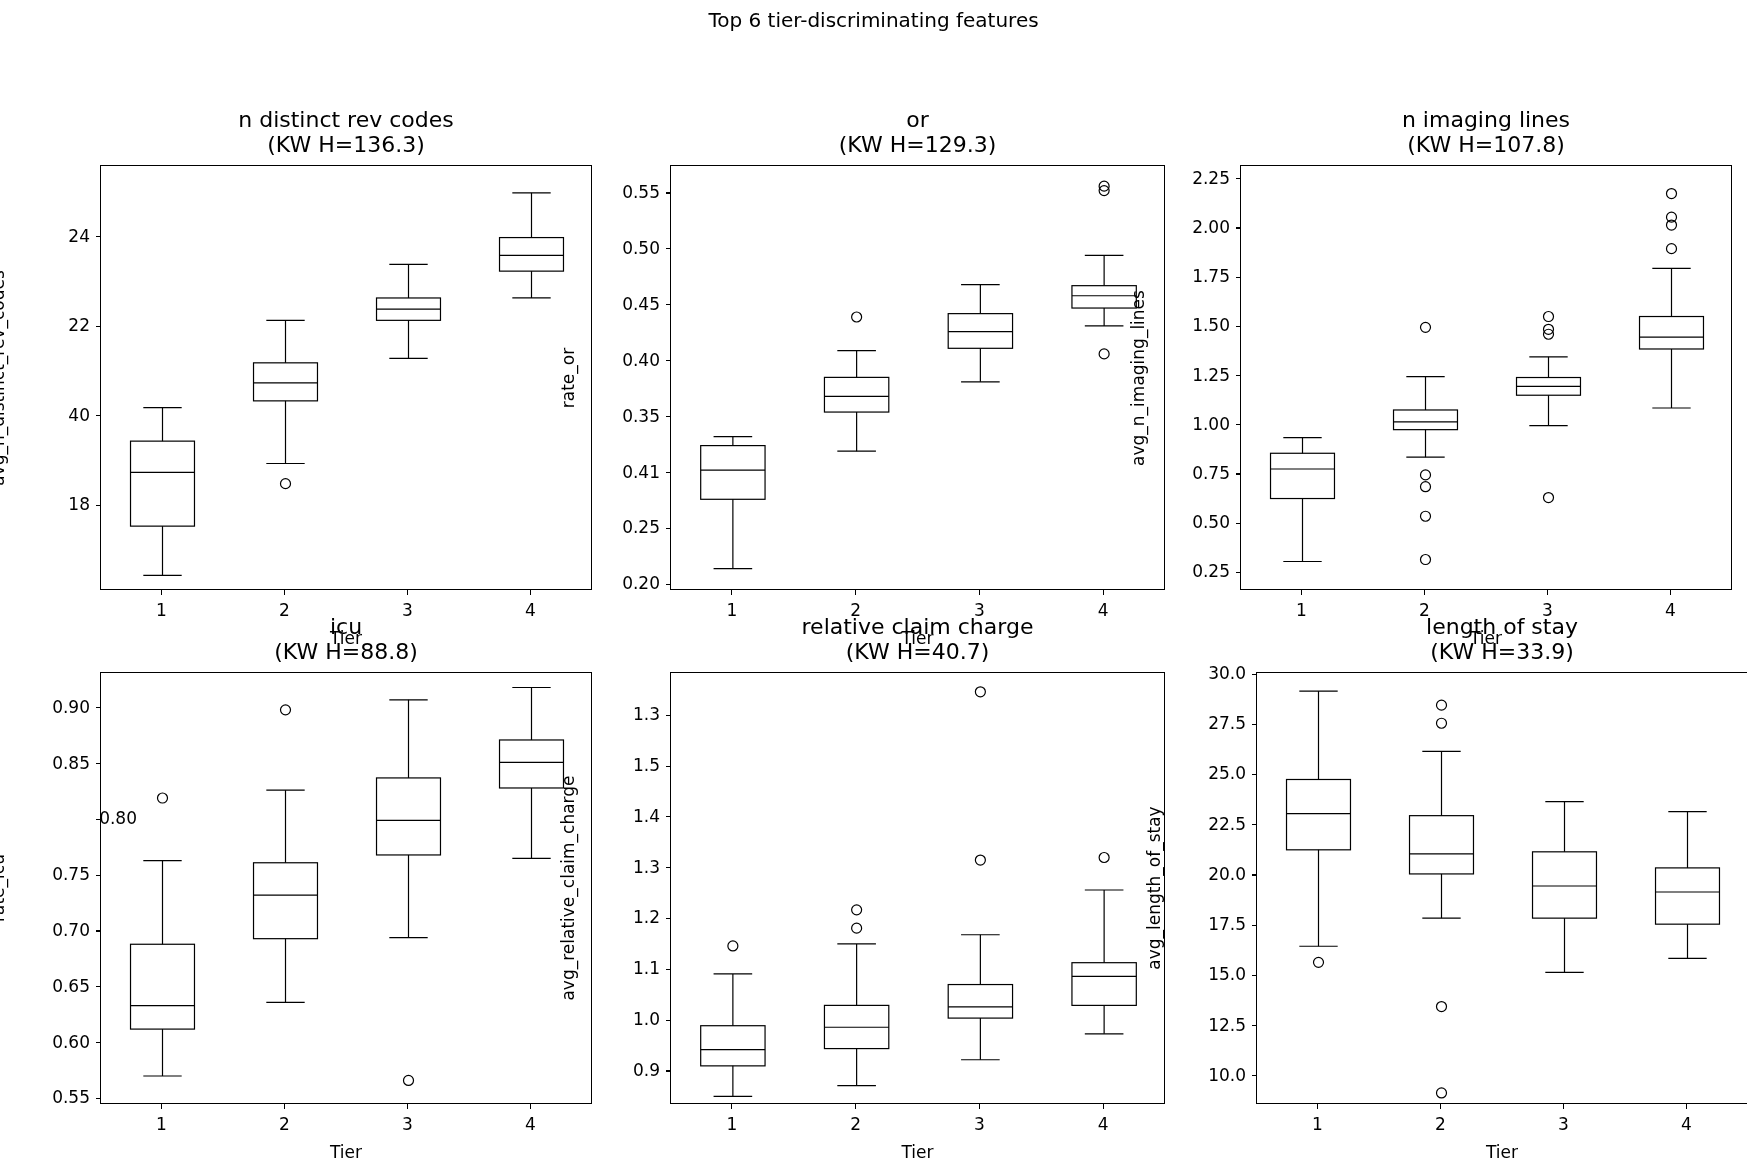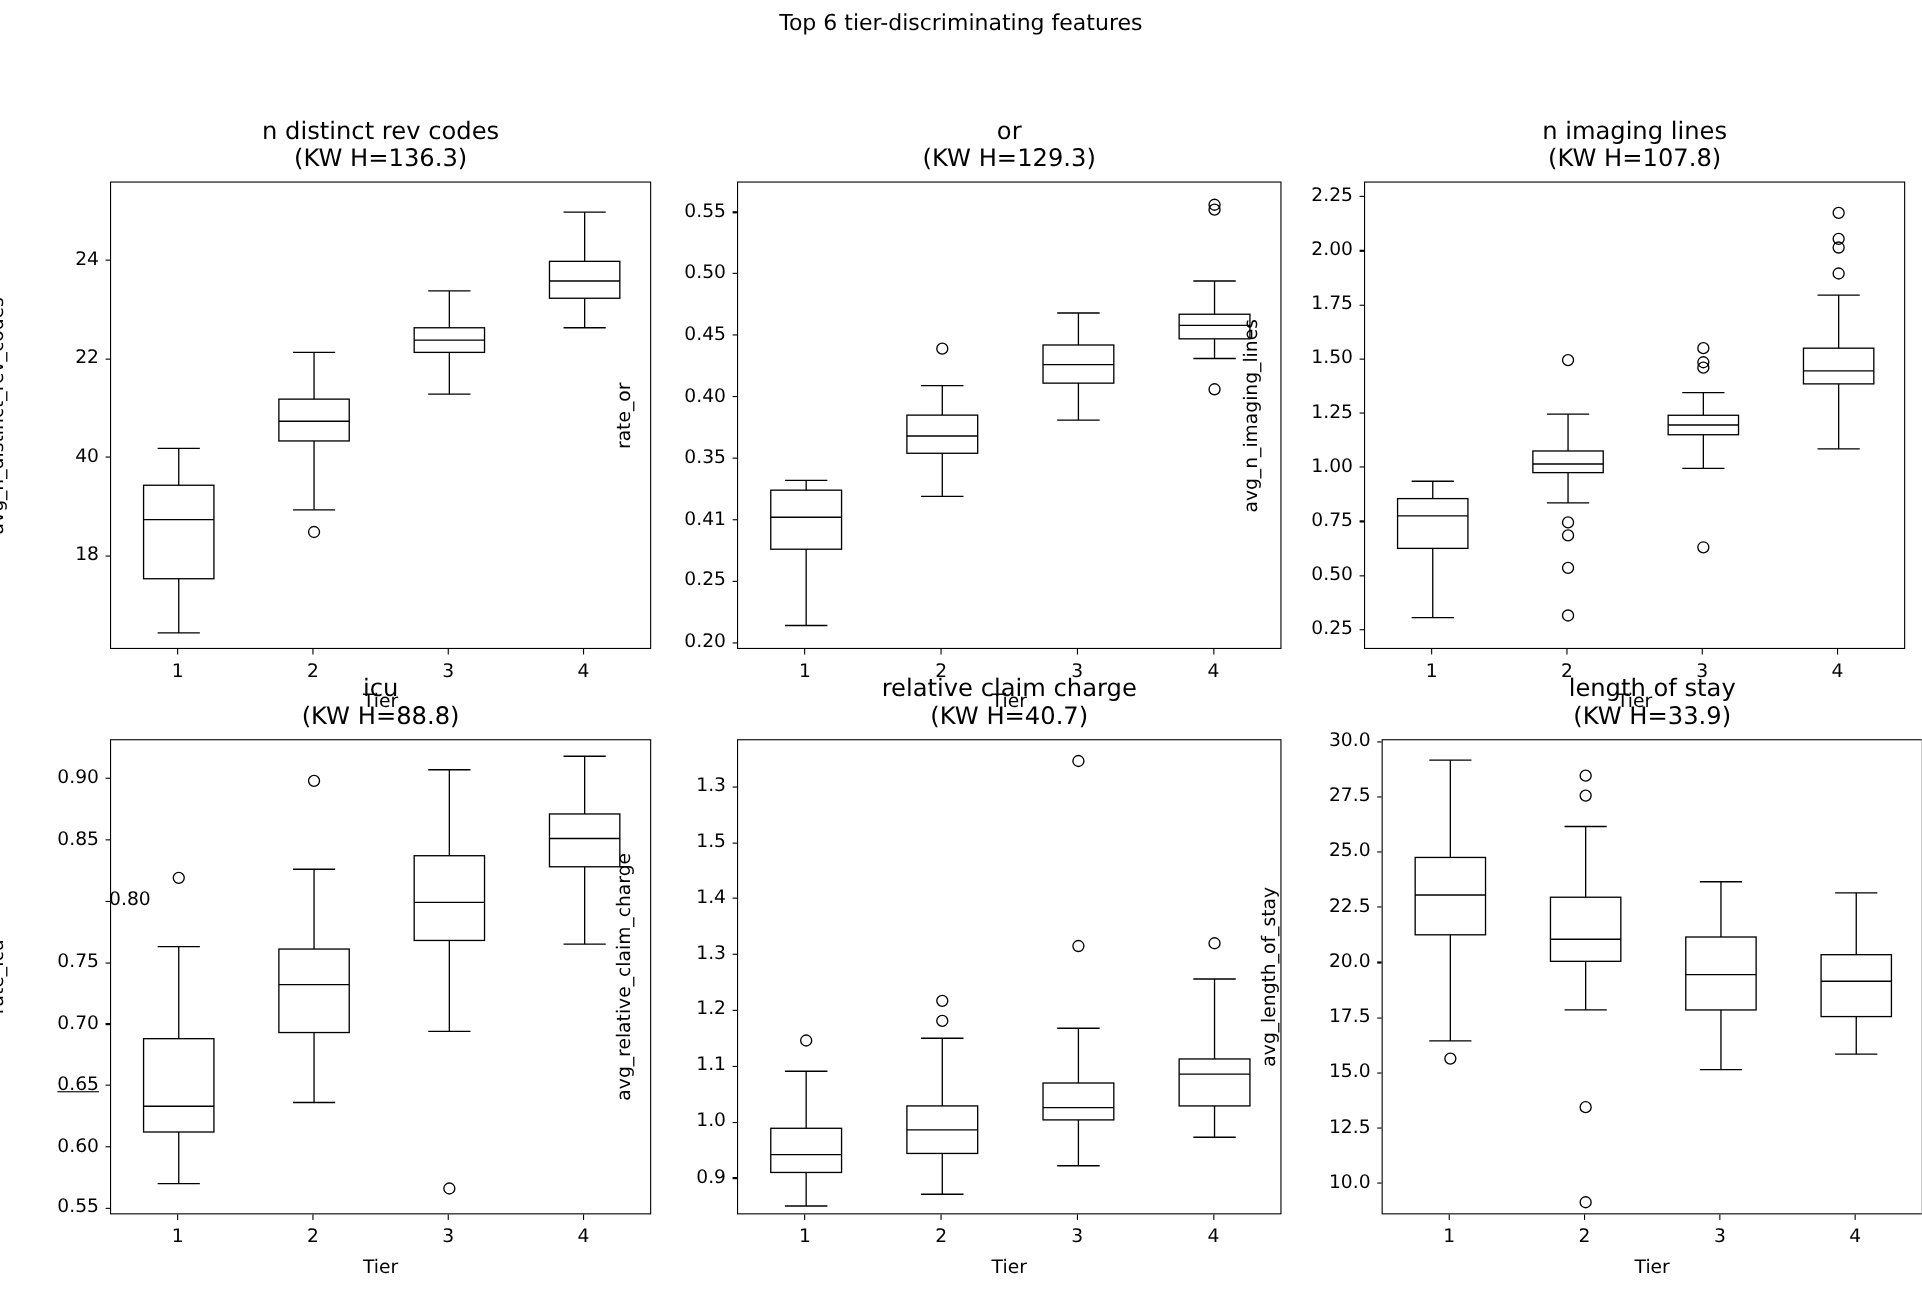--- a/index.html
+++ b/index.html
@@ -353,21 +353,21 @@
             <rect class="boxrect" x="398.52" y="66.97674418604657" width="63.96" height="48.00000000000006" fill="#3b4a5a"></rect>
             <line class="median" x1="398.52" x2="462.47999999999996" y1="89.30232558139545" y2="89.30232558139545"></line>
           </g>
         </svg>
       </div>
       <div class="ytickmark" style="left: 95.5px; top: 1097.92px;"></div>
       <div class="ytick" style="width: 90px; left: 0px; top: 1087.42px;">0.55</div>
       <div class="ytickmark" style="left: 95.5px; top: 1042.1px;"></div>
       <div class="ytick" style="width: 90px; left: 0px; top: 1031.6px;">0.60</div>
       <div class="ytickmark" style="left: 95.5px; top: 986.291px;"></div>
-      <div class="ytick" style="width: 90px; left: 0px; top: 975.791px; text-decoration: underline;">0.65</div>
+      <div class="ytick" style="width: 90px; left: 0px; top: 975.791px;">0.65</div>
       <div class="ytickmark" style="left: 95.5px; top: 930.477px;"></div>
       <div class="ytick" style="width: 90px; left: 0px; top: 919.977px;">0.70</div>
       <div class="ytickmark" style="left: 95.5px; top: 874.663px;"></div>
       <div class="ytick" style="width: 90px; left: 0px; top: 864.163px;">0.75</div>
       <div class="ytickmark" style="left: 95.5px; top: 818.849px;"></div>
       <div class="ytick" style="width: 90px; left: 0px; top: 808.349px; padding-left: 47px;">0.80</div>
       <div class="ytickmark" style="left: 95.5px; top: 763.035px;"></div>
       <div class="ytick" style="width: 90px; left: 0px; top: 752.535px;">0.85</div>
       <div class="ytickmark" style="left: 95.5px; top: 707.221px;"></div>
       <div class="ytick" style="width: 90px; left: 0px; top: 696.721px;">0.90</div>

